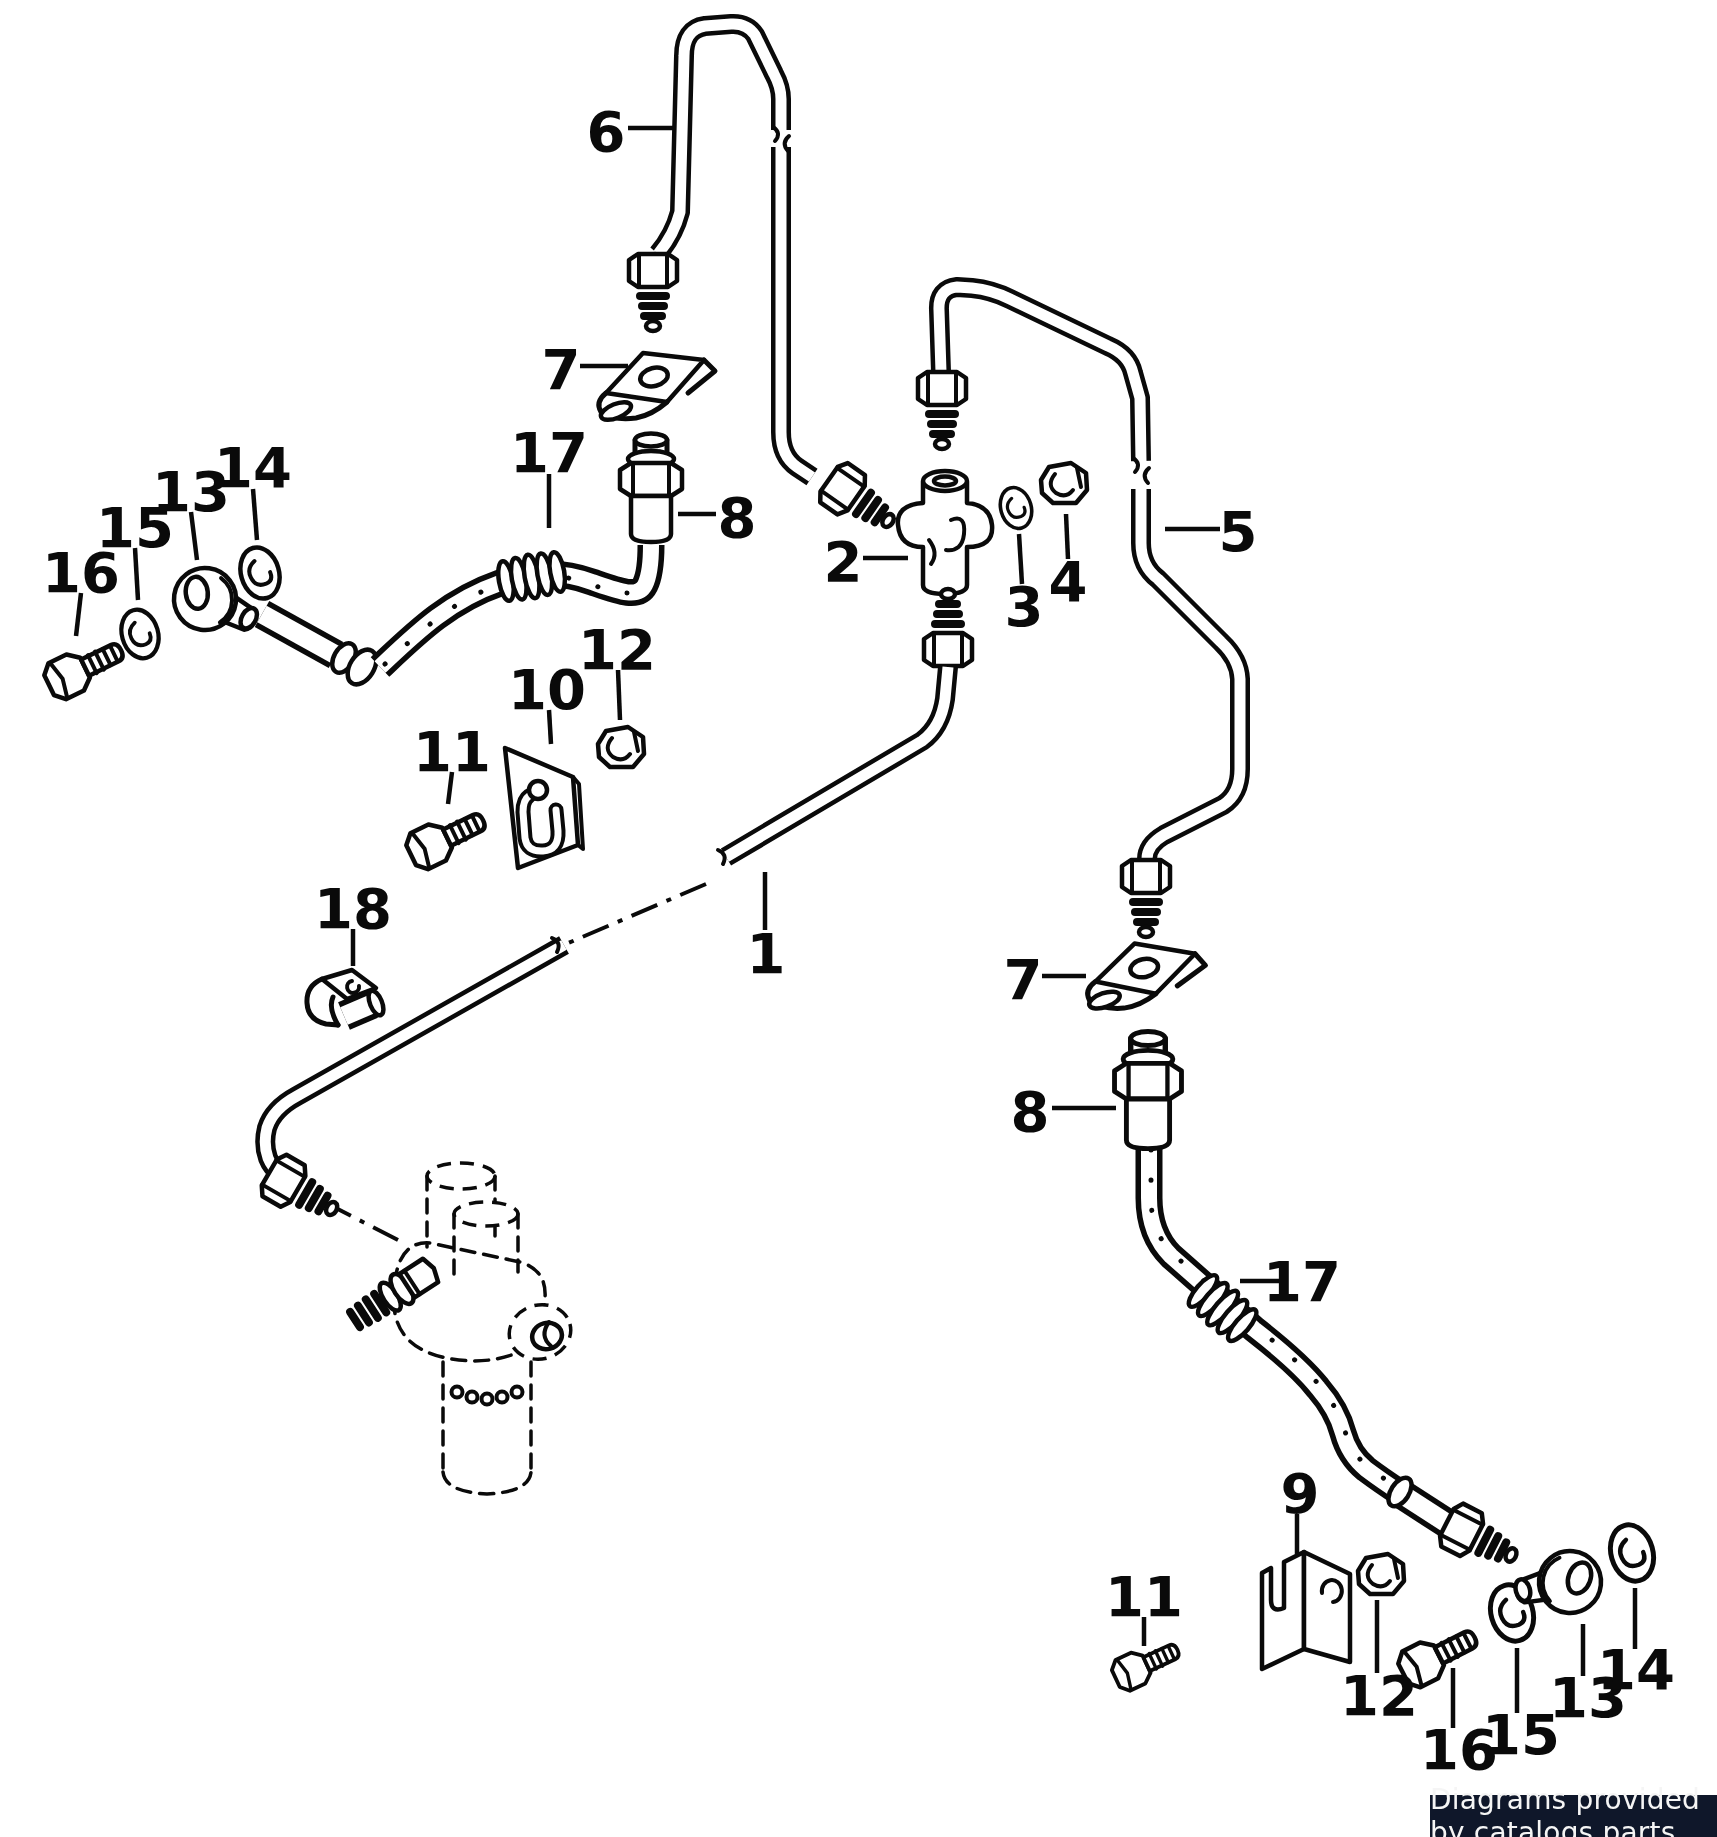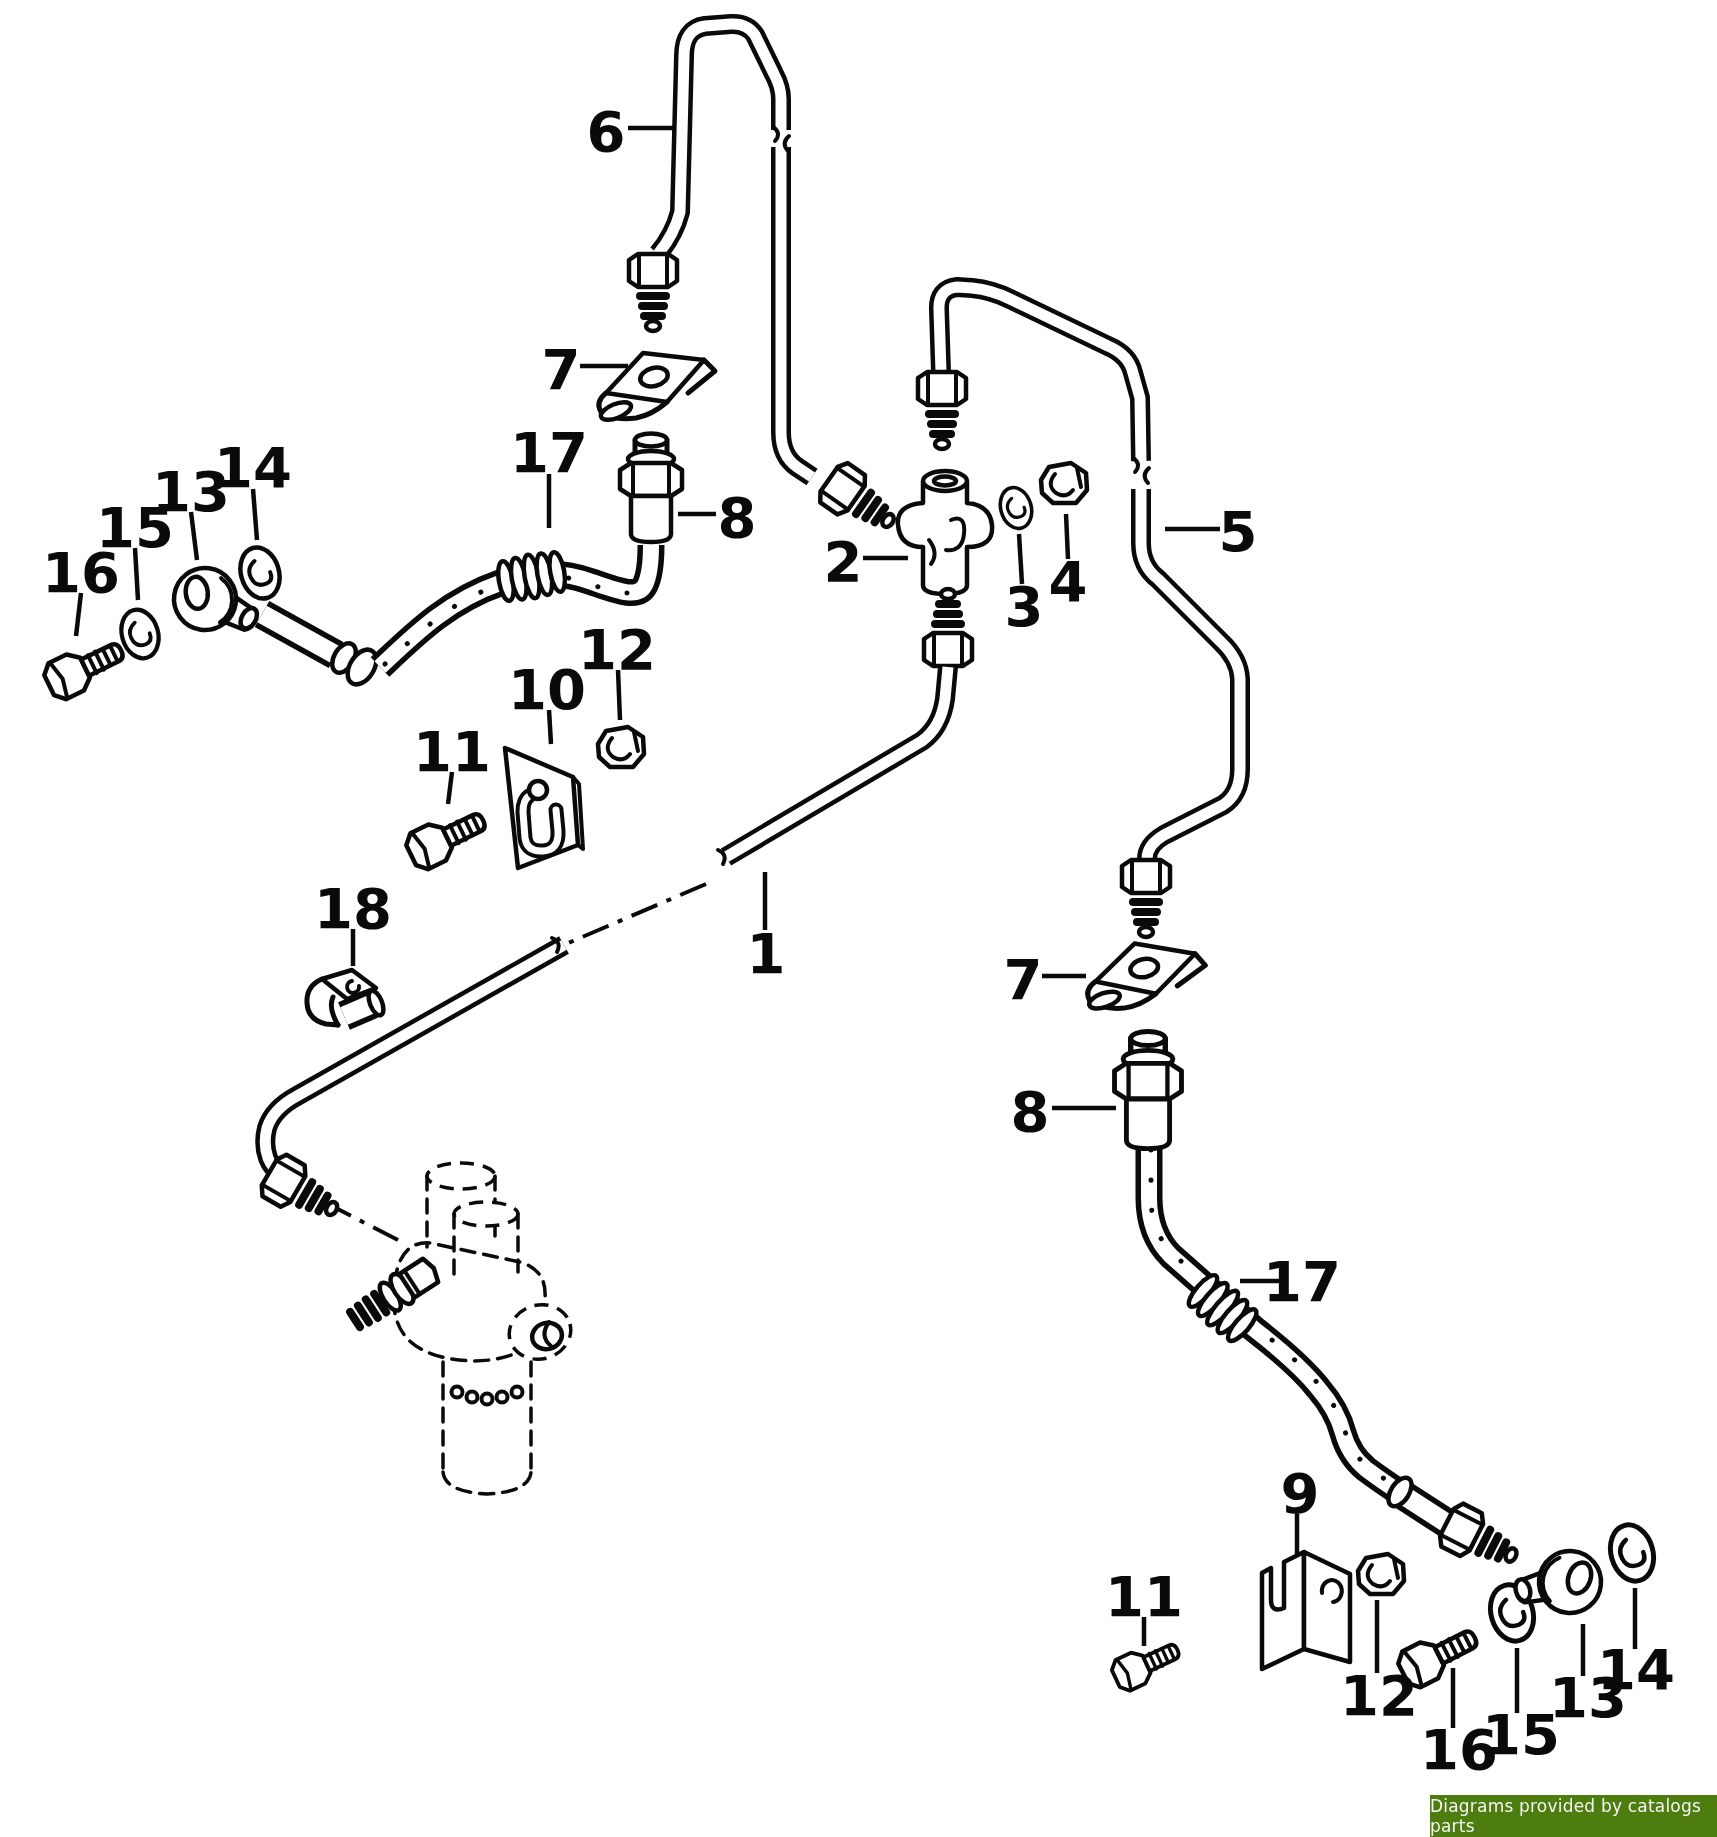--- a/index.html
+++ b/index.html
@@ -19,23 +19,23 @@
   .sleeveI{stroke:#ffffff;stroke-width:19;fill:none;stroke-linecap:butt;}
   .dots {stroke:#0a0a0a;stroke-width:5;fill:none;stroke-linecap:round;stroke-dasharray:.1 30;}
   .dash {stroke:#0a0a0a;stroke-width:3.5;fill:none;stroke-dasharray:14 9;stroke-linecap:round;}
   .dashfill{stroke:#0a0a0a;stroke-width:3.5;fill:#ffffff;stroke-dasharray:14 9;}
   .cline{stroke:#0a0a0a;stroke-width:4;fill:none;stroke-dasharray:28 10 5 10;}
   .hookO{stroke:#0a0a0a;stroke-width:15;fill:none;stroke-linecap:round;stroke-linejoin:round;}
   .hookI{stroke:#ffffff;stroke-width:7;fill:none;stroke-linecap:round;stroke-linejoin:round;}
   .leader{stroke:#0a0a0a;stroke-width:4.5;}
   .callout-num{font:700 56px "DejaVu Sans","Liberation Sans",sans-serif;fill:#0a0a0a;
                text-anchor:middle;dominant-baseline:central;}
-  .watermark{position:absolute;right:0;bottom:0;width:287px;height:42px;background:#4d7c0f;
+  .watermark{position:absolute;right:0;bottom:0;width:287px;height:42px;background:#0f172a;
              color:#f5f5f5;display:flex;align-items:center;justify-content:center;
-             font-size:17px;letter-spacing:.2px;}
+             font-size:28px;letter-spacing:.2px;}
 </style>
 </head>
 <body>
 
 <div class="stage">
 <svg width="1717" height="1837" viewBox="0 0 1717 1837">
 
   <defs>
 
     <g id="endnut">

